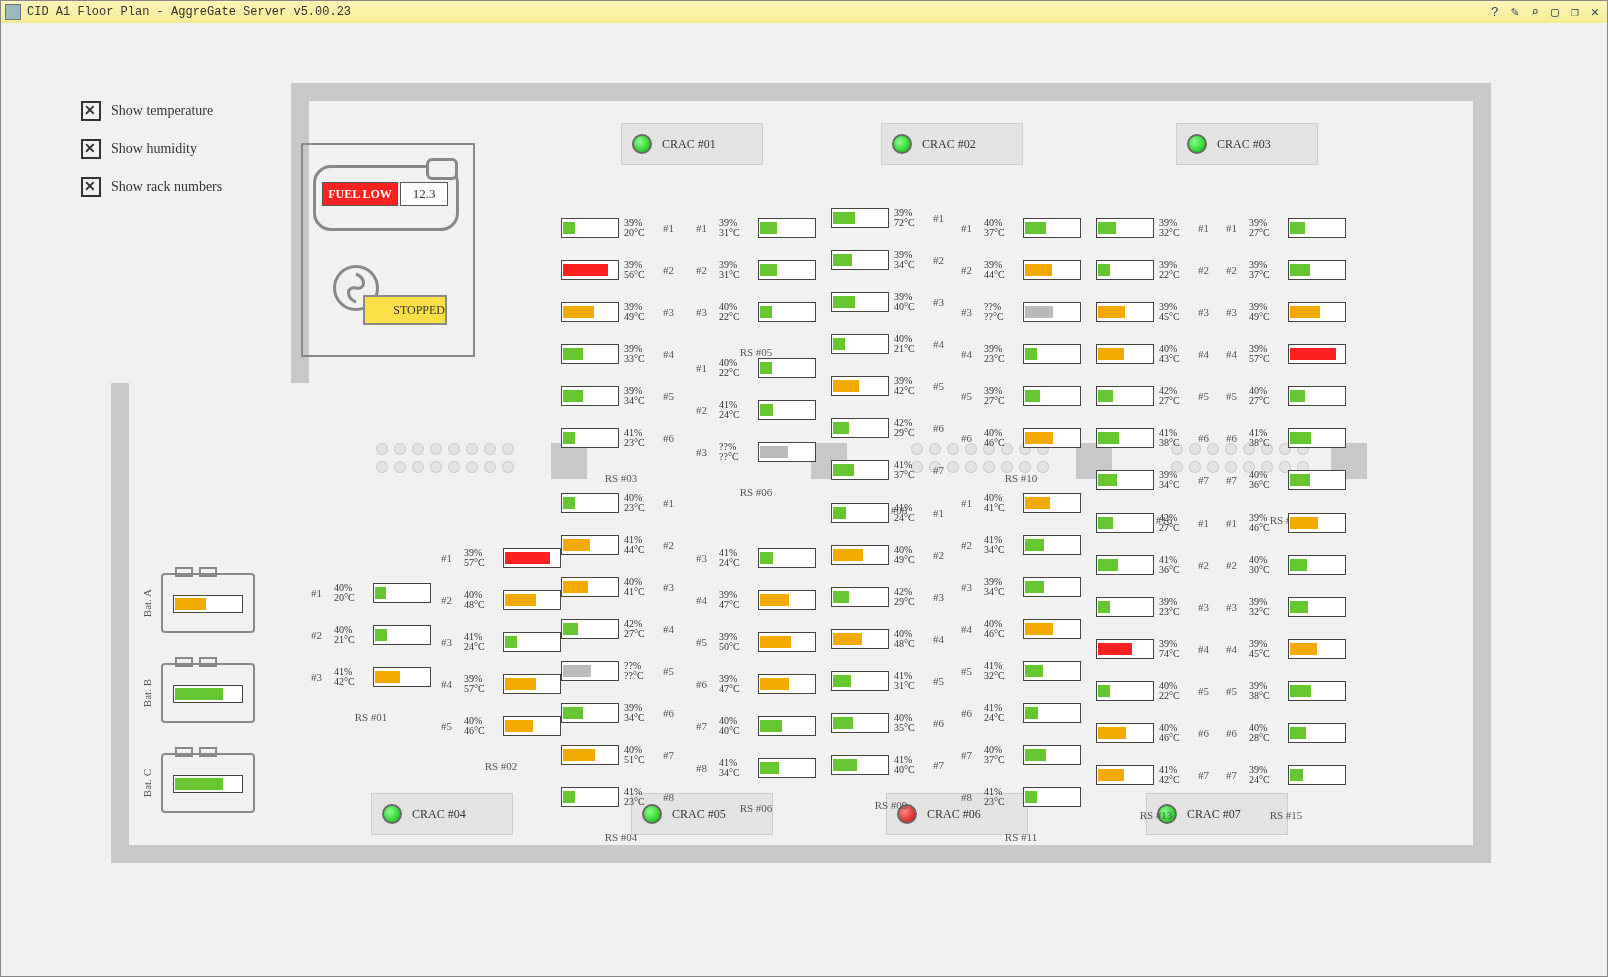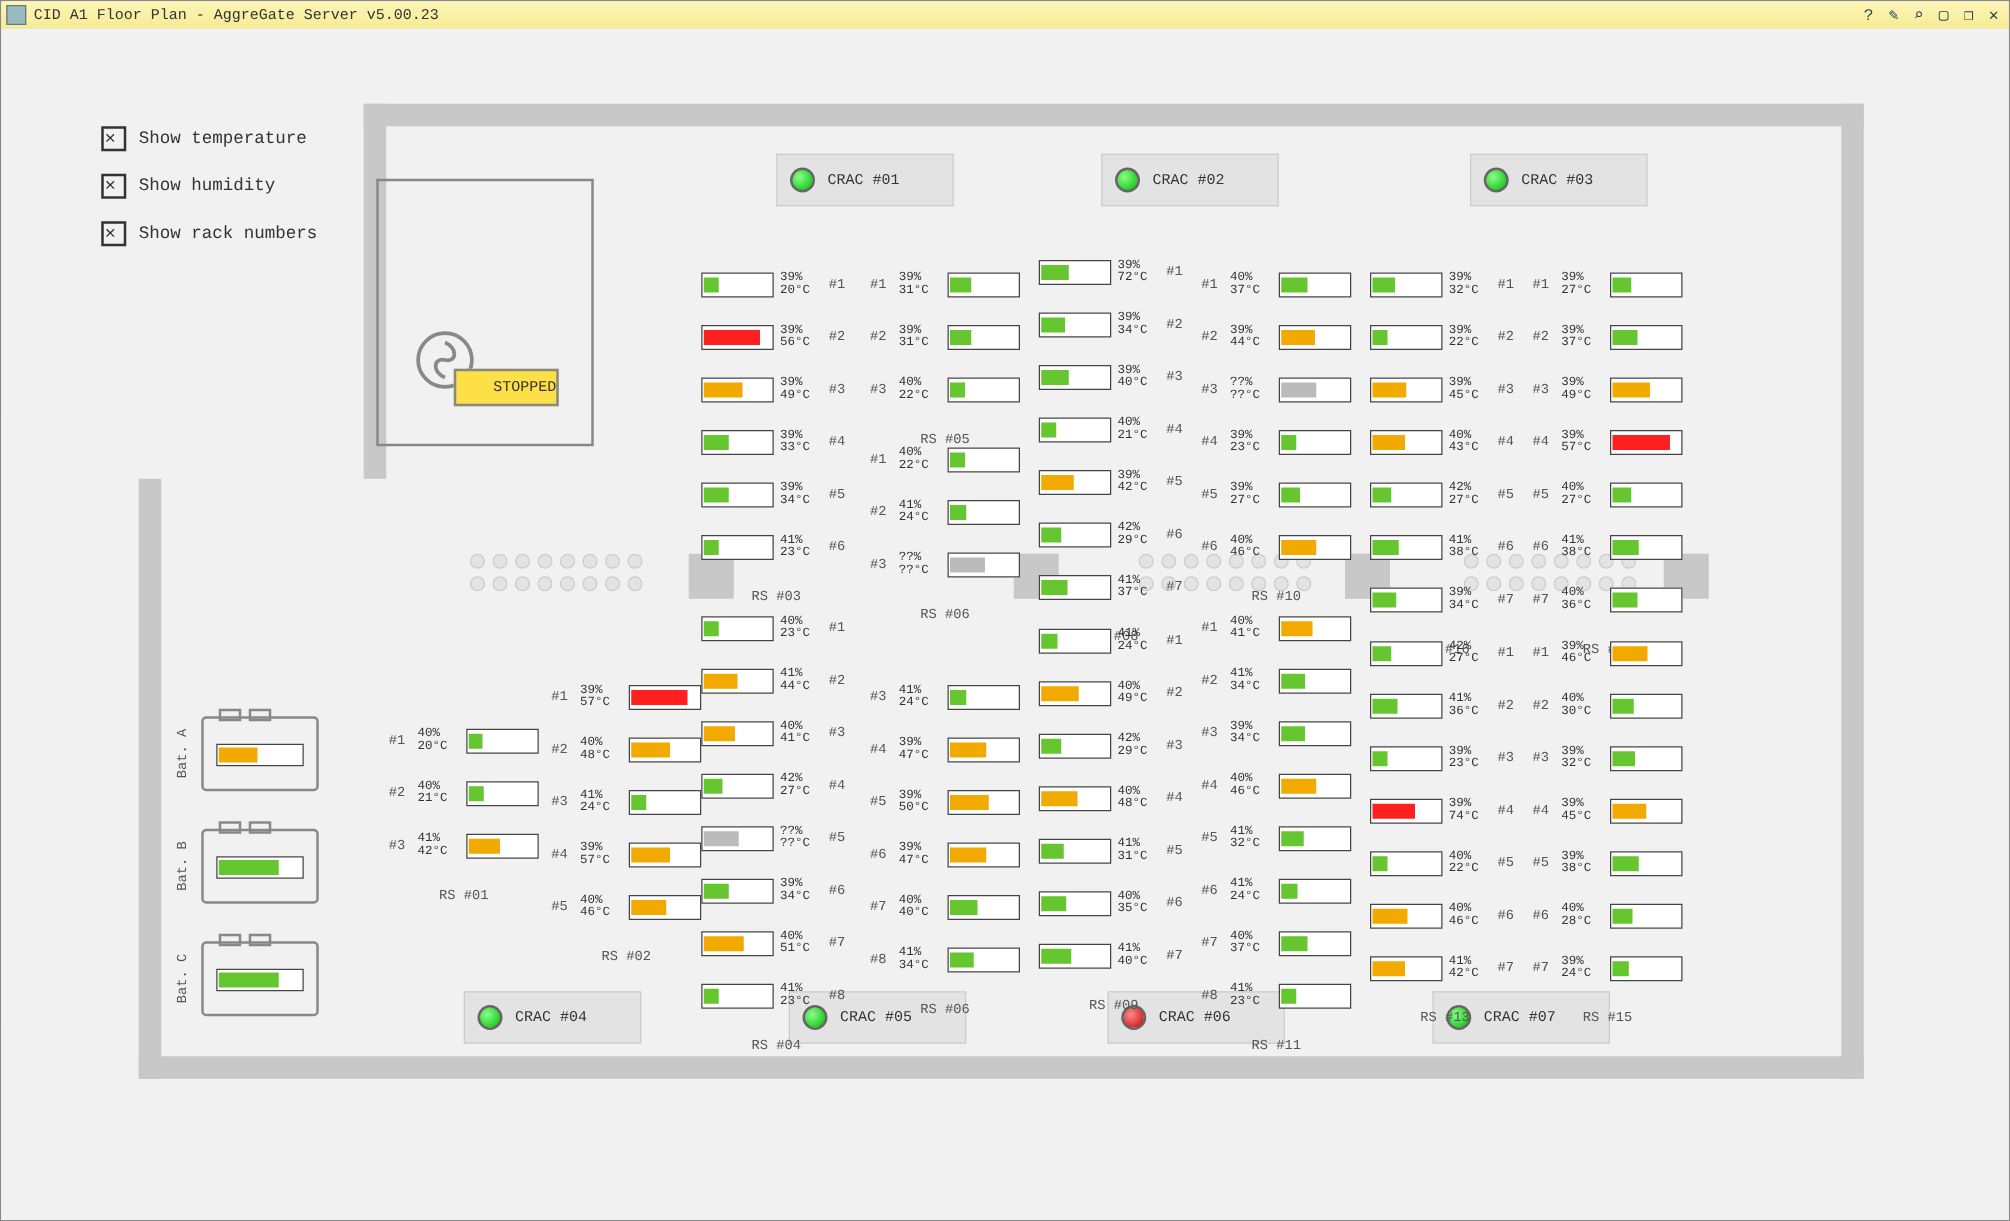--- a/index.html
+++ b/index.html
@@ -1,21 +1,21 @@
 <!DOCTYPE html>
 <html><head>
 <meta charset="utf-8">
 <style>
 html,body{margin:0;padding:0;font-family:"Consolas","Courier New",monospace;font-size:12px;color:#333;background:#f0f0f0;}
 .window{width:1608px;height:977px;box-sizing:border-box;background:linear-gradient(to bottom,#e8e8e8,#f5f5f5);border:1px solid #888;position:relative;}
 .titlebar{height:22px;background:linear-gradient(to bottom,#fdf6b8,#f5eb94);border-bottom:1px solid #ccc;display:flex;align-items:center;padding:0 4px;font-size:12px;color:#333;}
 .titlebar .t-icon{width:14px;height:14px;margin-right:6px;background:#9bb;display:inline-block;border:1px solid #678;}
 .titlebar .t-spacer{flex:1}
 .titlebar .t-btn{width:16px;height:16px;margin-left:4px;display:inline-flex;align-items:center;justify-content:center;cursor:pointer;font-size:13px;color:#245;}
-.canvas{position:absolute;top:22px;left:0;right:0;bottom:0;background:#f1f1f1;overflow:hidden;}
+.canvas{position:absolute;top:22px;left:0;right:0;bottom:0;background:#f1f1f1;overflow:hidden;font-family:Liberation Serif, serif;}
 
 .controls{position:absolute;top:78px;left:80px;}
 .chk{display:flex;align-items:center;margin-bottom:18px;font-size:14px;}
 .chk .box{width:16px;height:16px;border:2px solid #333;margin-right:10px;position:relative;}
 .chk .box:after{content:"✕";position:absolute;left:1px;top:-1px;font-size:14px;font-weight:bold;color:#333;}
 
 .floor-outer{position:absolute;left:110px;top:60px;width:1380px;height:780px;}
 .wall{background:#c8c8c8;position:absolute;}
 .wall.top{left:180px;top:0;width:1200px;height:18px;}
 .wall.bottom{left:0;top:762px;width:1380px;height:18px;}
@@ -97,20 +97,25 @@
     <div class="floor-outer">
       <div class="wall top"></div>
       <div class="wall bottom"></div>
       <div class="wall right"></div>
       <div class="wall left"></div>
       <div class="wall leftTop"></div>
 
     </div>
 
     <div class="gen-room">
+      <div class="gen-shape">
+        <div class="gen-cap"></div>
+        <div class="gen-fuel">FUEL LOW</div>
+        <div class="gen-val">12.3</div>
+      </div>
       <div class="gen-fan">
         <svg viewBox="0 0 40 40" width="40" height="40">
             <path d="M20 6 C30 10 30 22 20 20 C10 18 10 30 20 34" fill="none" stroke="#888" stroke-width="3"></path>
           </svg>
       </div>
       <div class="gen-stop">STOPPED</div>
     </div>
 
     <div id="crac-layer">
         <div class="crac" style="left: 620px; top: 100px;">

